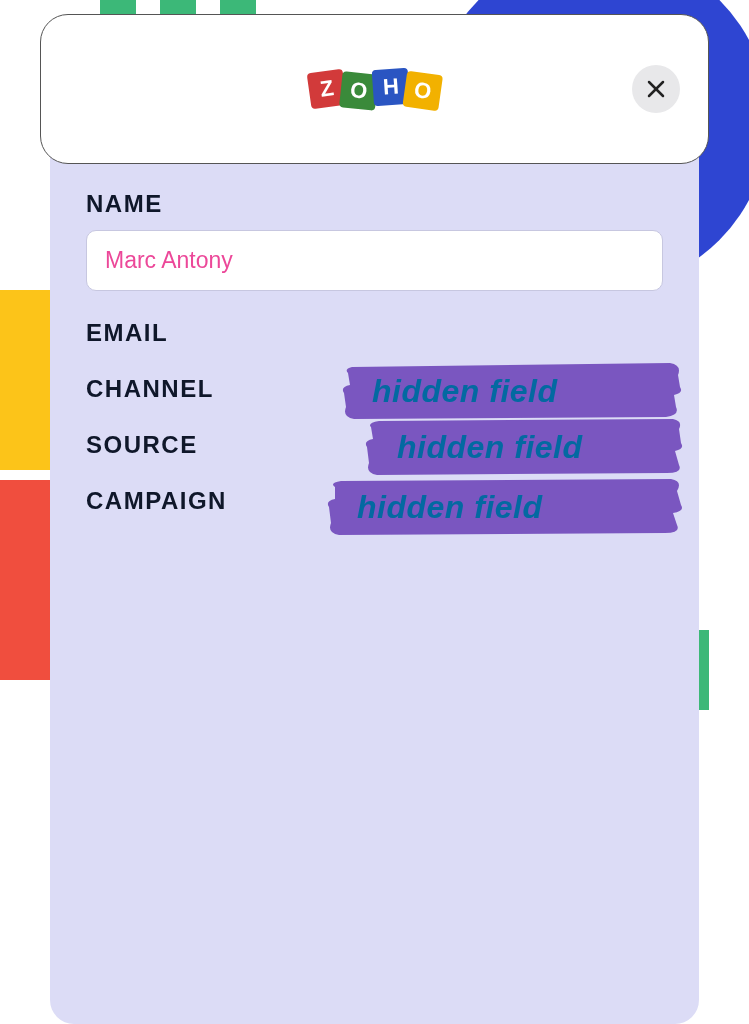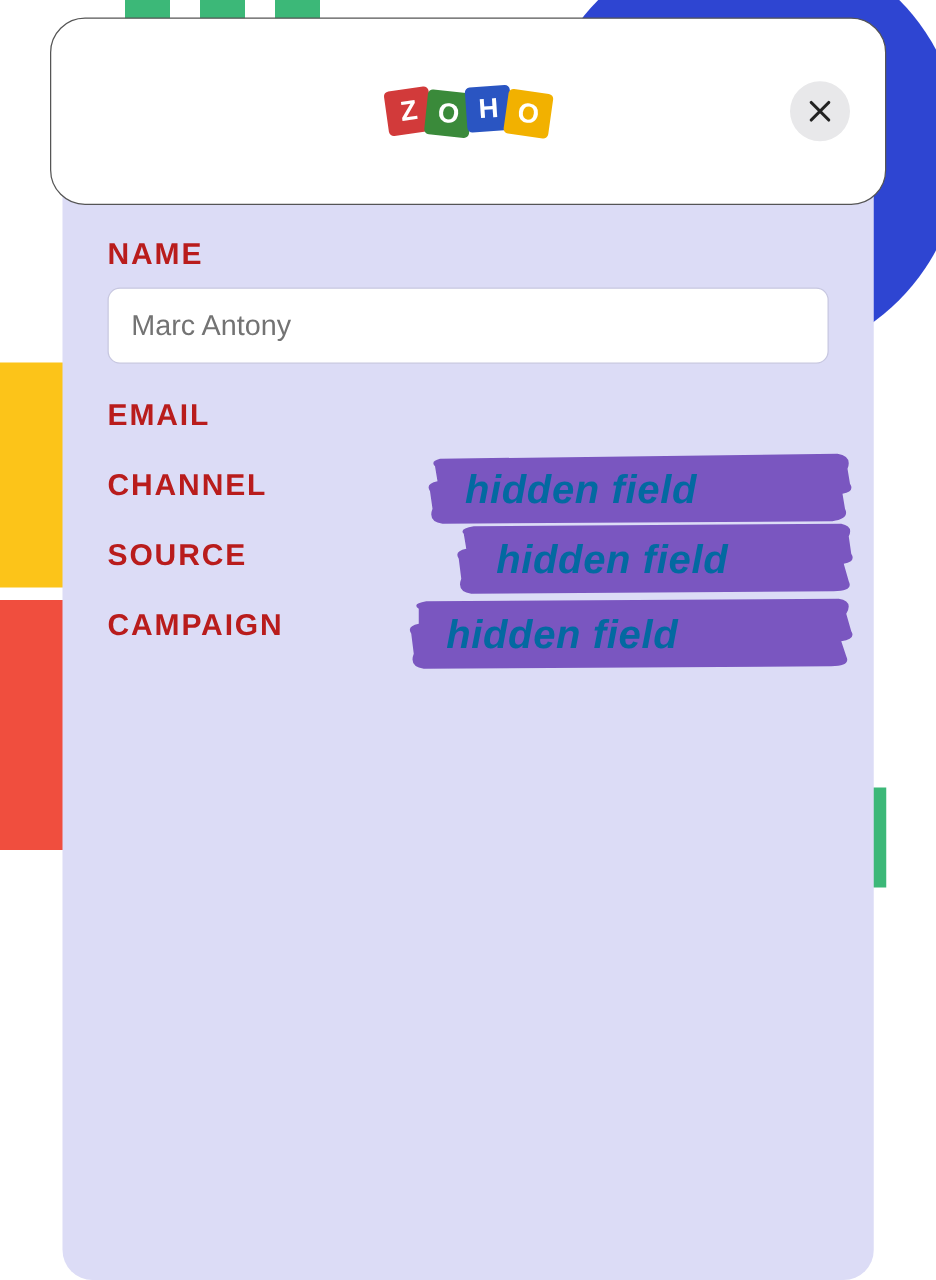--- a/index.html
+++ b/index.html
@@ -135,31 +135,31 @@
     }
     .field {
       margin-bottom: 28px;
       position: relative;
     }
     .field-label {
       font-size: 24px;
       font-weight: 700;
       letter-spacing: 1.5px;
       text-transform: uppercase;
-      color: #b91c1c;
+      color: #0f172a;
       margin-bottom: 12px;
     }
     .field-input {
       width: 100%;
       background: #ffffff;
       border: 1px solid #c7c7e0;
       border-radius: 10px;
       padding: 16px 18px;
       font-size: 23px;
-      color: #737373;
+      color: #ec4899;
       font-family: inherit;
     }
     
     .brush-label {
       position: absolute;
       right: -22px;
       height: 64px;
       display: flex;
       align-items: center;
       z-index: 20;

